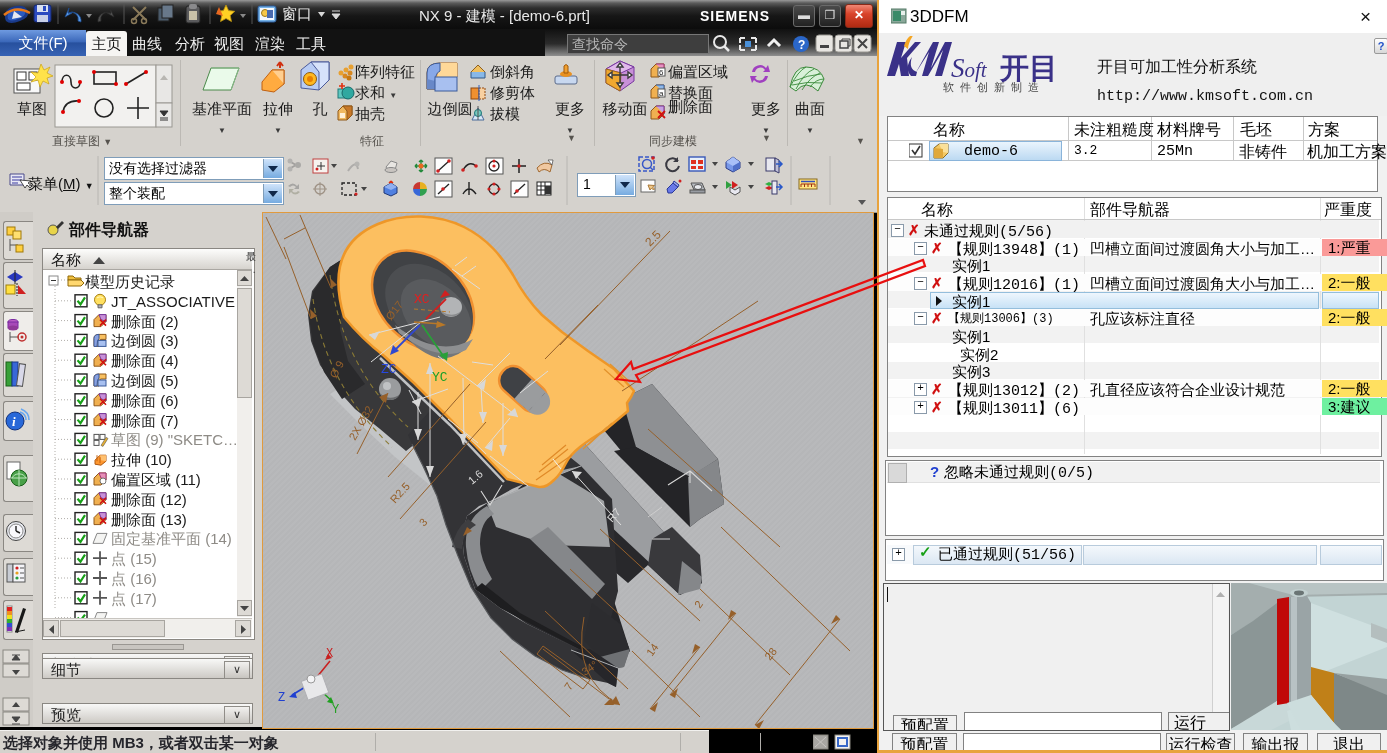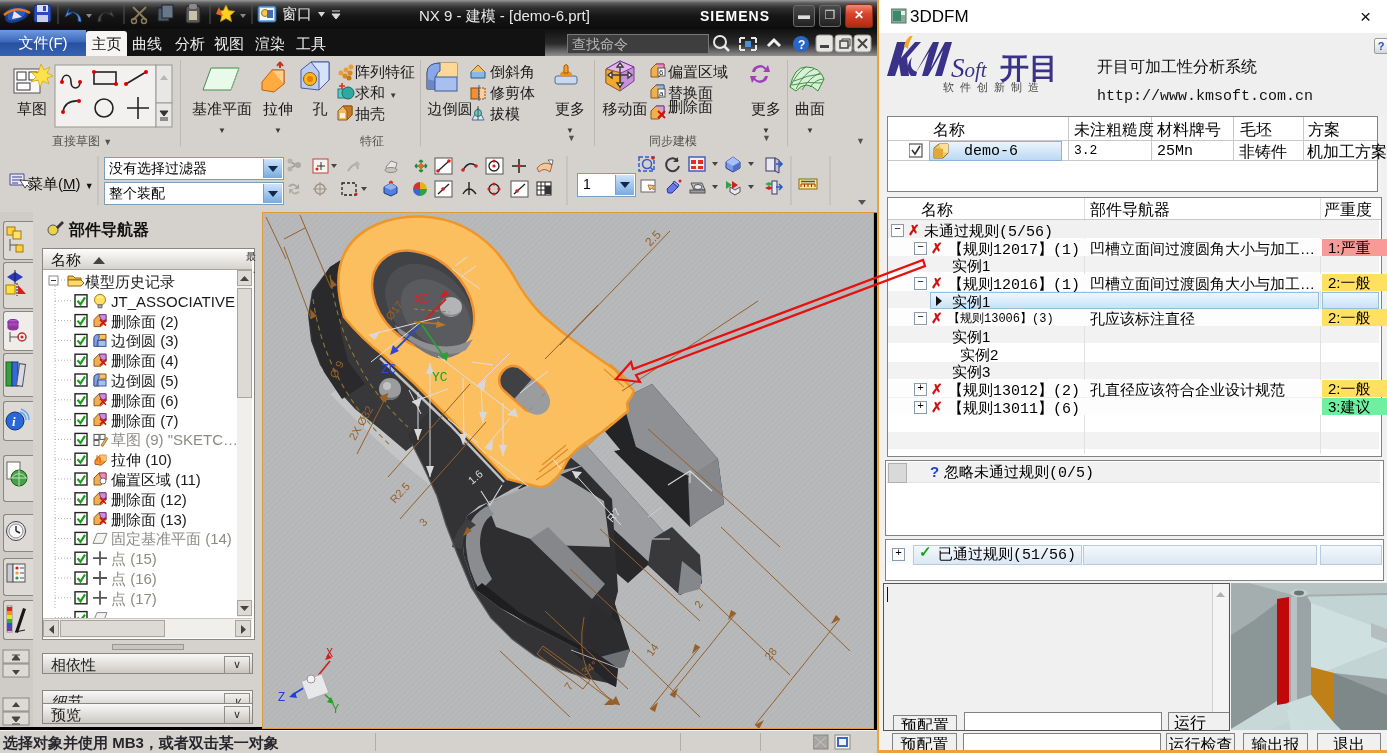--- a/index.html
+++ b/index.html
@@ -33,21 +33,21 @@
 
 #nav{left:33px;top:212px;width:229px;height:515px;background:#d5d2cd;}
 #navtree{left:9px;top:36px;width:211px;height:390px;background:#fff;border:1px solid #8a8782;}
 .navrow{left:0;width:194px;height:20px;font-size:15px;color:#1a1a1a;white-space:nowrap;}
 .navrow.dim{color:#8e8b86;}
 .seditem{left:9px;width:211px;height:21px;background:linear-gradient(#f8f8f7,#cdcac5);border:1px solid #8a8782;font-size:15px;color:#222;line-height:21px;padding-left:8px;box-sizing:border-box;}
 .sedv{position:absolute;right:2px;top:2px;width:24px;height:16px;background:linear-gradient(#f2f1ef,#c8c5c0);border:1px solid #908d88;text-align:center;line-height:14px;font-size:11px;color:#333;}
 
 #vp{left:262px;top:212px;width:610px;height:515px;border:1px solid #e09a3e;background:repeating-linear-gradient(135deg,#b8b9bb 0 2px,#b5b6b8 2px 4px);overflow:hidden;}
 
-#status{left:0;top:730px;width:877px;height:23px;box-sizing:border-box;background:#d5d2cd;border-top:1px solid #f2f1ef;}
+#status{left:0;top:730px;width:709px;height:23px;box-sizing:border-box;background:#d5d2cd;border-top:1px solid #f2f1ef;}
 #status-txt{left:3px;top:3px;font-size:15px;font-weight:bold;color:#26262c;}
 
 #dfm{left:877px;top:0;width:510px;height:753px;background:#f1f1f1;border-left:2px solid #e8a33d;box-sizing:border-box;}
 #dfm-title{left:0;top:0;width:508px;height:33px;background:#fff;}
 #dfm-title span{position:absolute;left:31px;top:7px;font-size:17px;color:#000;}
 .tbl{background:#fff;border:1px solid #828282;}
 .cell{position:absolute;font-size:16px;color:#000;white-space:nowrap;}
 .mono{font-family:"Liberation Mono",monospace;}
 .plus{position:absolute;width:11px;height:11px;background:#fff;border:1px solid #8a9aaa;color:#000;font-size:11px;line-height:9px;text-align:center;font-family:"Liberation Mono",monospace;}
 .redx{position:absolute;color:#d01010;font-weight:bold;font-size:14px;}
@@ -836,21 +836,21 @@
       <svg class="a" style="left:196px;top:5px;" width="9" height="10">
           <path d="M2 1 l5 4.5 -5 4.5z" fill="#444"></path>
         </svg>
     </div>
   </div>
 
   <div class="a" style="left:9px;top:430px;width:211px;height:8px;">
     <div class="a" style="left:70px;top:2px;width:70px;height:4px;background:#c8c5c0;border:1px solid #9a9792;"></div>
   </div>
   <div class="a seditem" style="top:441px;">相依性<span class="sedv">∨</span></div>
-  <div class="a seditem" style="top:478px;font-style:italic;">细节<span class="sedv">∨</span></div>
+  <div class="a seditem" style="top:446px;">细节<span class="sedv">∨</span></div>
   <div class="a seditem" style="top:491px;">预览<span class="sedv">∨</span></div>
 </div>
 
 <div id="vp" class="a">
     <svg class="a" style="left:0;top:0;" width="611" height="516">
 
   <g transform="translate(-263,-214)">
 
     <polygon points="330,395 360,425 395,458 425,482 445,500 433,449 404,430 370,406 342,388" fill="#c3c5c7"></polygon>
 
@@ -1133,21 +1133,21 @@
   <span class="cell" style="left:33px;top:2px;">名称</span>
   <span class="cell" style="left:202px;top:2px;">部件导航器</span>
   <span class="cell" style="left:436px;top:2px;">严重度</span>
   <div style="position:absolute;left:0;top:23px;width:491px;height:17px;background:#f1f1f1;"></div>
   <div class="plus" style="left:3px;top:26px;line-height:9px;">−</div>
   <span class="redx" style="left:20px;top:24px;">✗</span>
   <span class="cell" style="left:36px;top:24px;font-size:15px;">未通过规则<span class="mono">(5/56)</span></span>
   <div style="position:absolute;left:0;top:41px;width:491px;height:17px;background:#fdfdfd;"></div>
   <div class="plus" style="left:26px;top:44px;line-height:9px;">−</div>
   <span class="redx" style="left:43px;top:42px;">✗</span>
-  <span class="cell" style="left:60px;top:42px;font-size:15px;">【规则<span class="mono">12017</span>】<span class="mono">(1)</span></span>
+  <span class="cell" style="left:60px;top:42px;font-size:15px;">【规则<span class="mono">13948</span>】<span class="mono">(1)</span></span>
   <span class="cell" style="left:202px;top:42px;font-size:15px;">凹槽立面间过渡圆角大小与加工…</span>
   <div style="position:absolute;left:434px;top:41px;width:64px;height:17px;background:#fa9a98;font-size:15px;padding-left:6px;">1:严重</div>
   <span class="cell" style="left:64px;top:59px;font-size:15px;">实例1</span>
   <div style="position:absolute;left:0;top:76px;width:491px;height:17px;background:#fdfdfd;"></div>
   <div class="plus" style="left:26px;top:79px;line-height:9px;">−</div>
   <span class="redx" style="left:43px;top:77px;">✗</span>
   <span class="cell" style="left:60px;top:77px;font-size:15px;">【规则<span class="mono">12016</span>】<span class="mono">(1)</span></span>
   <span class="cell" style="left:202px;top:77px;font-size:15px;">凹槽立面间过渡圆角大小与加工…</span>
   <div style="position:absolute;left:434px;top:76px;width:64px;height:17px;background:#ffe060;font-size:15px;padding-left:6px;">2:一般</div>
   <div style="position:absolute;left:42px;top:94px;width:389px;height:17px;background:linear-gradient(#eef6fd,#c8e2f6);border:1px solid #94bedc;box-sizing:border-box;"></div>

